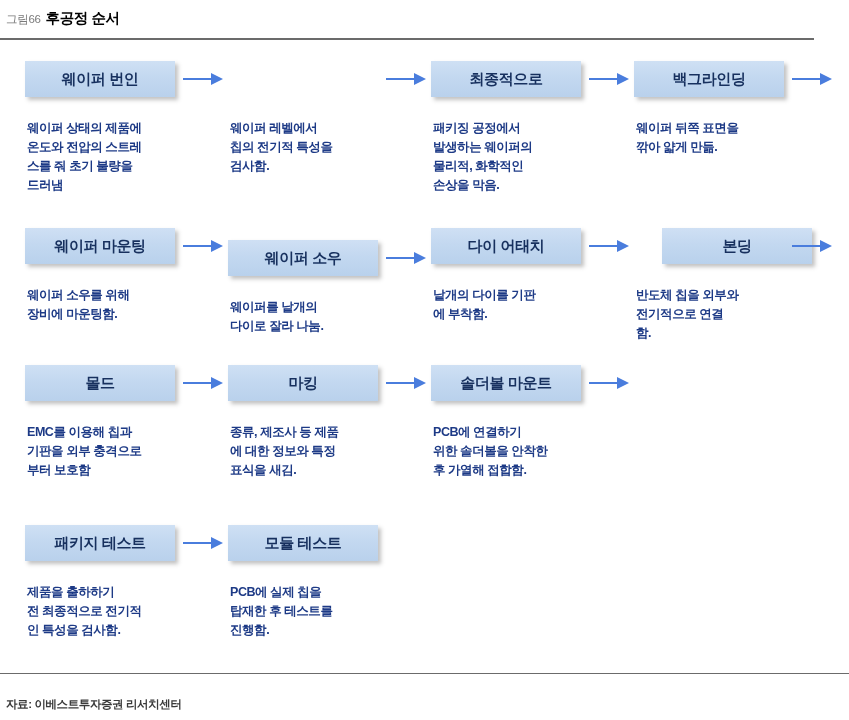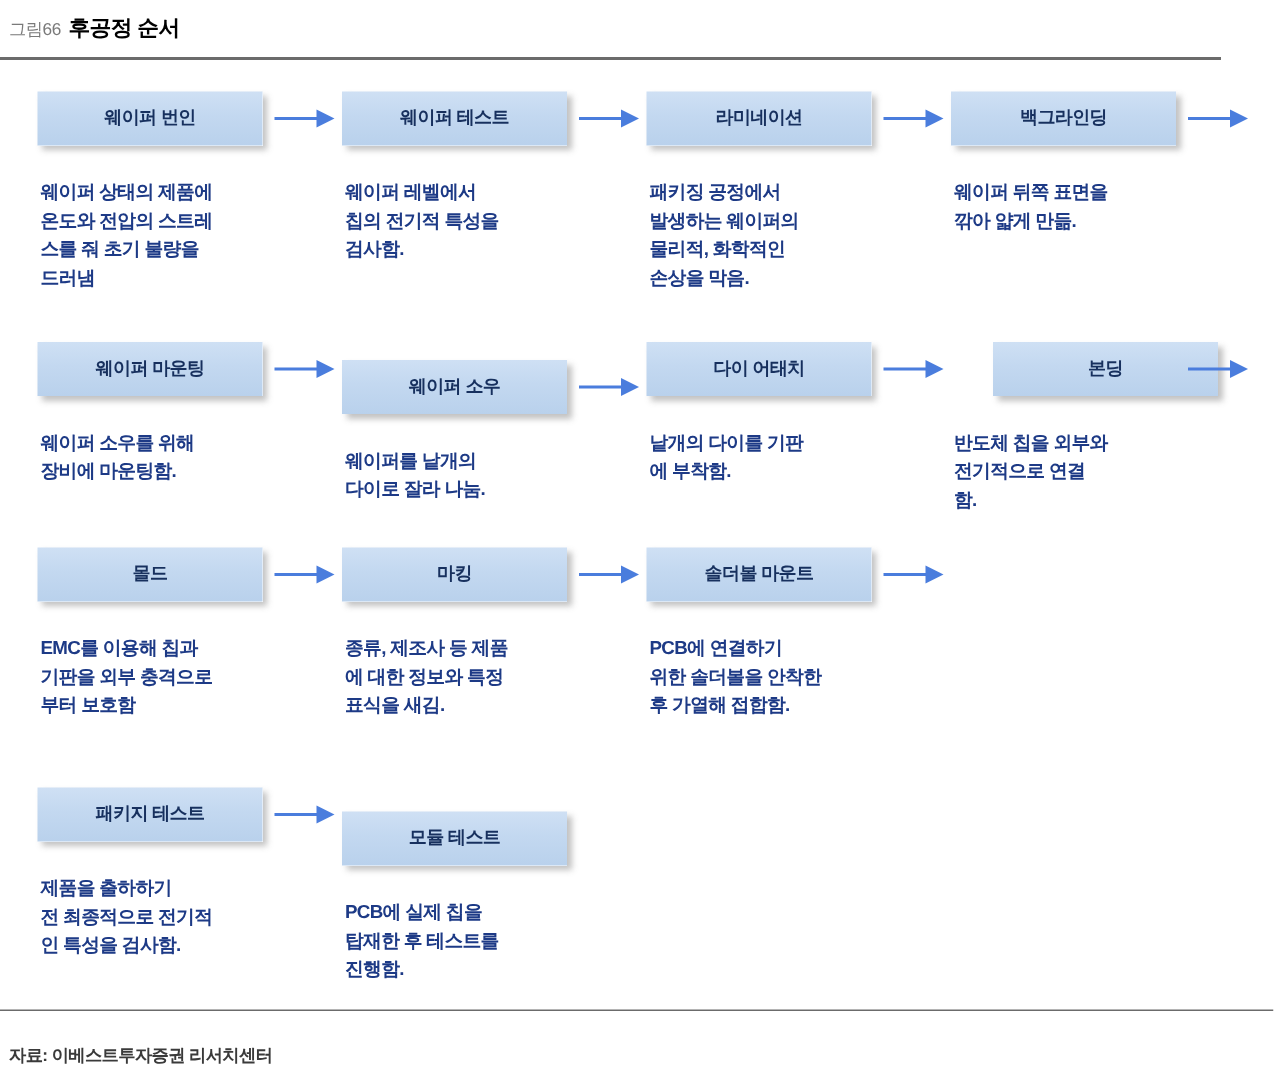--- a/index.html
+++ b/index.html
@@ -68,21 +68,21 @@
     height: 36px;
     box-sizing: border-box;
     background: linear-gradient(to bottom, #cfe0f4 0%, #c3d8f0 45%, #b9d1ec 100%);
     box-shadow: 3px 3px 4px rgba(120,120,120,0.45);
     display: flex;
     align-items: center;
     justify-content: center;
     text-align: center;
   }
   .node-label {
-    font-size: 12px;
+    font-size: 15px;
     font-weight: bold;
     color: #17305e;
     letter-spacing: -0.4px;
     line-height: 1.1;
   }
 
   
   .arrow {
     position: absolute;
     left: 158px;
@@ -157,34 +157,31 @@
         <div class="arrow">
           <div class="shaft"></div>
           <div class="head"></div>
         </div>
         <div class="desc">웨이퍼 상태의 제품에
 온도와 전압의 스트레
 스를 줘 초기 불량을
 드러냄</div>
       </div>
       <div class="cell" style="left: 228px;">
-        <div class="node-box">
-          <span class="node-label">웨이퍼 테스트</span>
-        </div>
         <div class="arrow">
           <div class="shaft"></div>
           <div class="head"></div>
         </div>
         <div class="desc">웨이퍼 레벨에서
 칩의 전기적 특성을
 검사함.</div>
       </div>
       <div class="cell" style="left: 431px;">
         <div class="node-box">
-          <span class="node-label">라미네이션</span>
+          <span class="node-label">최종적으로</span>
         </div>
         <div class="arrow">
           <div class="shaft"></div>
           <div class="head"></div>
         </div>
         <div class="desc">패키징 공정에서
 발생하는 웨이퍼의
 물리적, 화학적인
 손상을 막음.</div>
       </div>
@@ -291,21 +288,21 @@
           <span class="node-label">패키지 테스트</span>
         </div>
         <div class="arrow">
           <div class="shaft"></div>
           <div class="head"></div>
         </div>
         <div class="desc">제품을 출하하기
 전 최종적으로 전기적
 인 특성을 검사함.</div>
       </div>
-      <div class="cell" style="left: 228px; margin-top: 16px;">
+      <div class="cell" style="left: 228px;">
         <div class="node-box">
           <span class="node-label">모듈 테스트</span>
         </div>
         <div class="desc">PCB에 실제 칩을
 탑재한 후 테스트를
 진행함.</div>
       </div>
     </div>
   </div>
 

